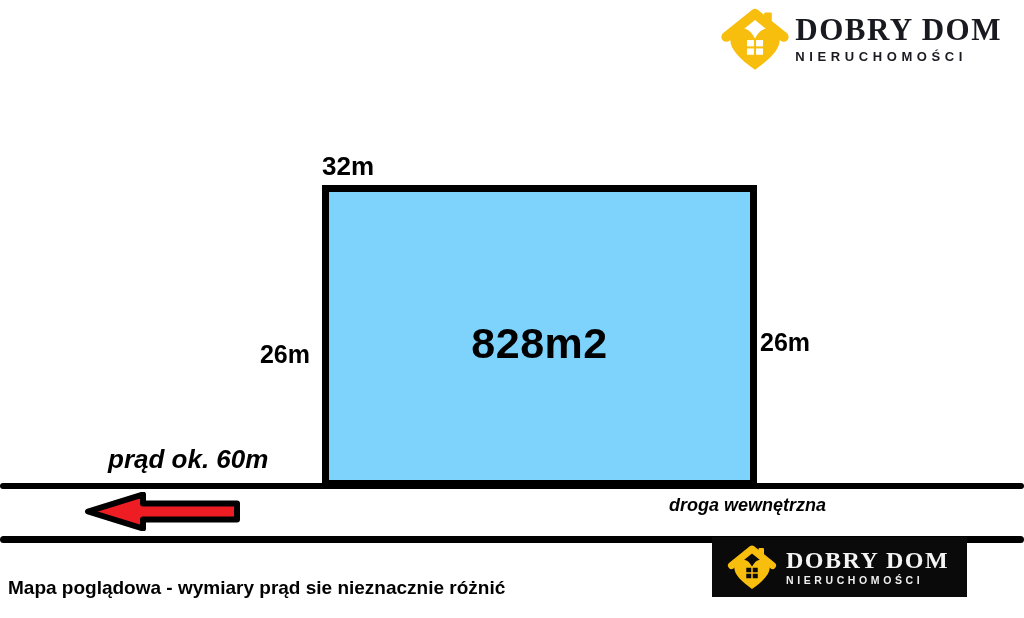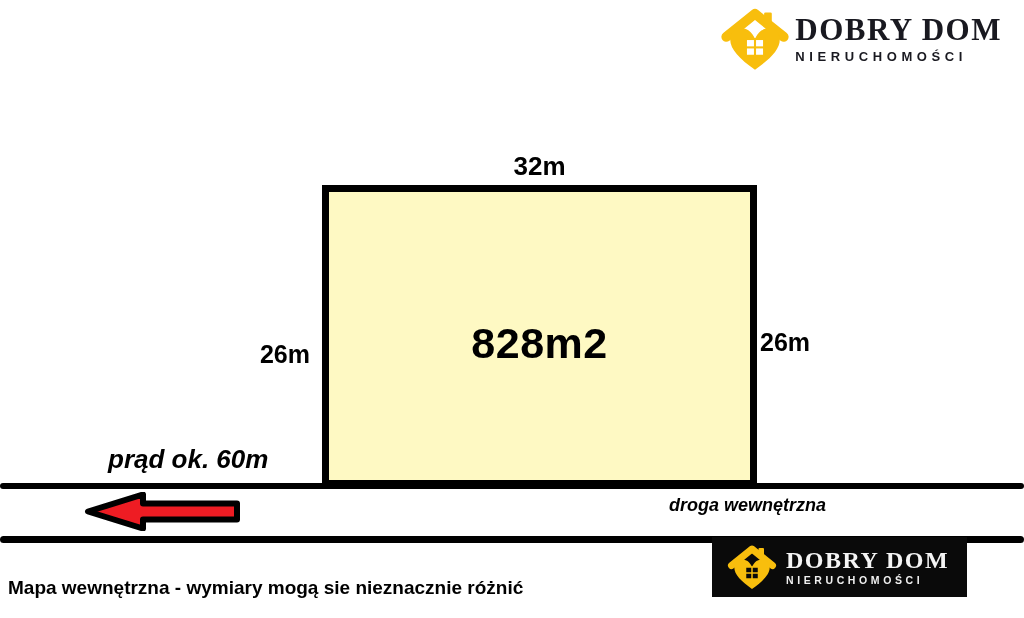--- a/index.html
+++ b/index.html
@@ -76,21 +76,21 @@
   .cut-white { fill: #ffffff; }
   .cut-black { fill: #0a0a0a; }
 
   
   .plot-rect {
     position: absolute;
     left: 322px;
     top: 185px;
     width: 435px;
     height: 302px;
-    background: #fef9c3;
+    background: #7dd3fc;
     border: 7px solid #000;
     display: flex;
     align-items: center;
     justify-content: center;
     z-index: 2;
   }
   .area-label {
     font-size: 43px;
     font-weight: bold;
     padding-top: 14px;
@@ -99,21 +99,21 @@
 
   .dim {
     position: absolute;
     font-weight: bold;
     white-space: nowrap;
   }
   .dim-top {
     left: 322px;
     top: 151px;
     width: 435px;
-    text-align: center;
+    text-align: left;
     font-size: 26px;
   }
   .dim-left {
     left: 228px;
     top: 340px;
     width: 82px;
     text-align: right;
     font-size: 25px;
   }
   .dim-right {
@@ -222,15 +222,15 @@
       <line x1="50" y1="50" x2="50" y2="74" stroke="#f8be0d" stroke-width="3"></line>
       <line x1="37" y1="62" x2="63" y2="62" stroke="#f8be0d" stroke-width="3"></line>
       <rect x="37" y="50" width="26" height="24" fill="none" stroke="#f8be0d" stroke-width="3"></rect>
     </svg>
     <div class="logo-text">
       <div class="logo-title">DOBRY DOM</div>
       <div class="logo-subtitle">NIERUCHOMOŚCI</div>
     </div>
   </div>
 
-  <div class="disclaimer">Mapa wewnętrzna - wymiary mogą sie nieznacznie różnić</div>
+  <div class="disclaimer">Mapa poglądowa - wymiary prąd sie nieznacznie różnić</div>
 
 </div>
 
 </body></html>

